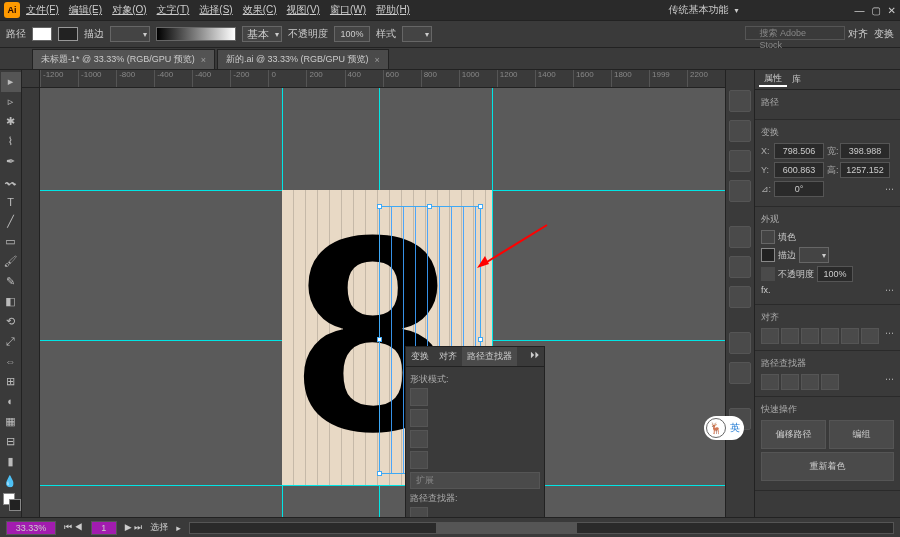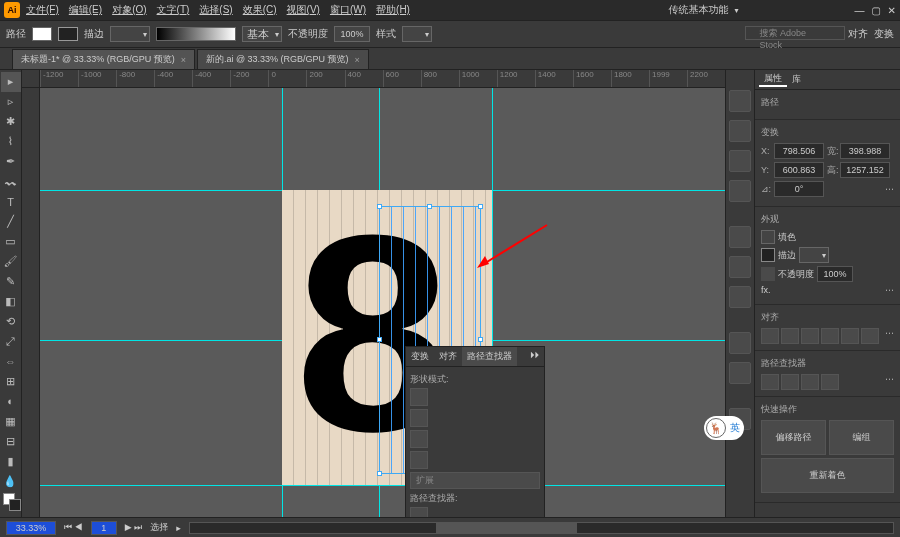--- a/index.html
+++ b/index.html
@@ -12,21 +12,21 @@
 .win-btns span { margin-left: 4px; font-size: 10px; }
 .controlbar { height: 28px; background: #3a3a3a; border-top: 1px solid #222; border-bottom: 1px solid #222; display: flex; align-items: center; padding: 0 6px; gap: 6px; }
 .ctl-label { font-size: 10px; }
 .ctl-sw { width: 20px; height: 14px; background: #555; border: 1px solid #666; }
 .ctl-sw.fill { background: #fff; }
 .ctl-sw.stroke { background: #222; border: 1px solid #999; }
 .ctl-dd { height: 16px; background: #444; border: 1px solid #666; padding: 0 12px 0 4px; font-size: 11px; display: flex; align-items: center; position: relative; }
 .ctl-dd::after { content: "▾"; position: absolute; right: 2px; font-size: 8px; }
 .ctl-grad { width: 80px; height: 14px; background: linear-gradient(to right, #000, #fff); border: 1px solid #666; }
 .ctl-num { width: 36px; height: 16px; background: #444; border: 1px solid #666; font-size: 9px; text-align: center; display: flex; align-items: center; justify-content: center; }
-.tabs { height: 22px; background: #3a3a3a; display: flex; align-items: flex-end; padding-left: 12px; border-bottom: 1px solid #222; }
+.tabs { height: 22px; background: #3a3a3a; display: flex; align-items: flex-end; padding-left: 32px; border-bottom: 1px solid #222; }
 .tab { height: 20px; padding: 0 8px; background: #4a4a4a; border: 1px solid #222; border-bottom: none; font-size: 9px; display: flex; align-items: center; margin-right: 2px; }
 .tab.active { background: #535353; }
 .tab .close { margin-left: 6px; opacity: .6; }
 .workspace { display: flex; height: 447px; }
 .toolbar-left { width: 22px; background: #3a3a3a; border-right: 1px solid #222; display: flex; flex-direction: column; align-items: center; padding-top: 2px; }
 .tool { width: 20px; height: 20px; display: flex; align-items: center; justify-content: center; font-size: 11px; color: #bbb; }
 .tool.sel { background: #555; }
 .tool.swatch { position: relative; height: 26px; }
 .sw-f { position: absolute; width: 12px; height: 12px; top: 2px; left: 2px; border: 1px solid #888; }
 .sw-s { position: absolute; width: 12px; height: 12px; top: 8px; left: 8px; border: 1px solid #888; background: #222; }
@@ -57,25 +57,25 @@
 .dock .dbtn { width: 22px; height: 22px; background: #4a4a4a; border: 1px solid #555; border-radius: 2px; }
 .panel-right { width: 145px; background: #3a3a3a; display: flex; flex-direction: column; font-size: 9px; }
 .pr-tabs { display: flex; height: 20px; border-bottom: 1px solid #222; align-items: center; padding-left: 4px; }
 .pr-tab { padding: 0 5px; }
 .pr-tab.active { border-bottom: 2px solid #fff; }
 .pr-sec { padding: 6px; border-bottom: 1px solid #2a2a2a; }
 .pr-title { font-size: 9px; color: #aaa; margin-bottom: 4px; }
 .pr-row { display: flex; align-items: center; gap: 3px; margin-bottom: 3px; }
 .pr-row label { width: 10px; color: #aaa; font-size: 9px; }
 .pr-input { width: 50px; height: 16px; background: #2a2a2a; border: 1px solid #555; font-size: 9px; text-align: center; display: flex; align-items: center; justify-content: center; }
-.pr-btn { flex: 1; height: 35px; background: #4a4a4a; border: 1px solid #555; display: flex; align-items: center; justify-content: center; font-size: 9px; }
+.pr-btn { flex: 1; height: 29px; background: #4a4a4a; border: 1px solid #555; display: flex; align-items: center; justify-content: center; font-size: 9px; }
 .pr-align { display: flex; gap: 2px; flex-wrap: wrap; }
 .pr-align .ab { width: 18px; height: 16px; background: #4a4a4a; border: 1px solid #555; }
 .statusbar { height: 20px; background: #3a3a3a; border-top: 1px solid #222; display: flex; align-items: center; padding: 0 6px; font-size: 9px; gap: 8px; }
-.sb-zoom { width: 50px; height: 14px; background: #1d4ed8; border: 1px solid #555; display: flex; align-items: center; justify-content: center; }
+.sb-zoom { width: 50px; height: 14px; background: #a21caf; border: 1px solid #555; display: flex; align-items: center; justify-content: center; }
 .sb-scroll { flex: 1; height: 12px; background: #2a2a2a; border: 1px solid #555; position: relative; }
 .sb-thumb { position: absolute; left: 35%; width: 20%; height: 100%; background: #555; }
 .badge { position: absolute; right: 156px; top: 416px; width: 40px; height: 24px; background: #fff; border-radius: 12px; display: flex; align-items: center; }
 .badge .c { width: 20px; height: 20px; border: 1px solid #666; border-radius: 50%; margin-left: 2px; display: flex; align-items: center; justify-content: center; font-size: 11px; }
 .badge .t { flex: 1; font-size: 10px; color: #1976d2; text-align: center; }
 </style>
 </head>
 <body>
 
 <div class="menubar">

